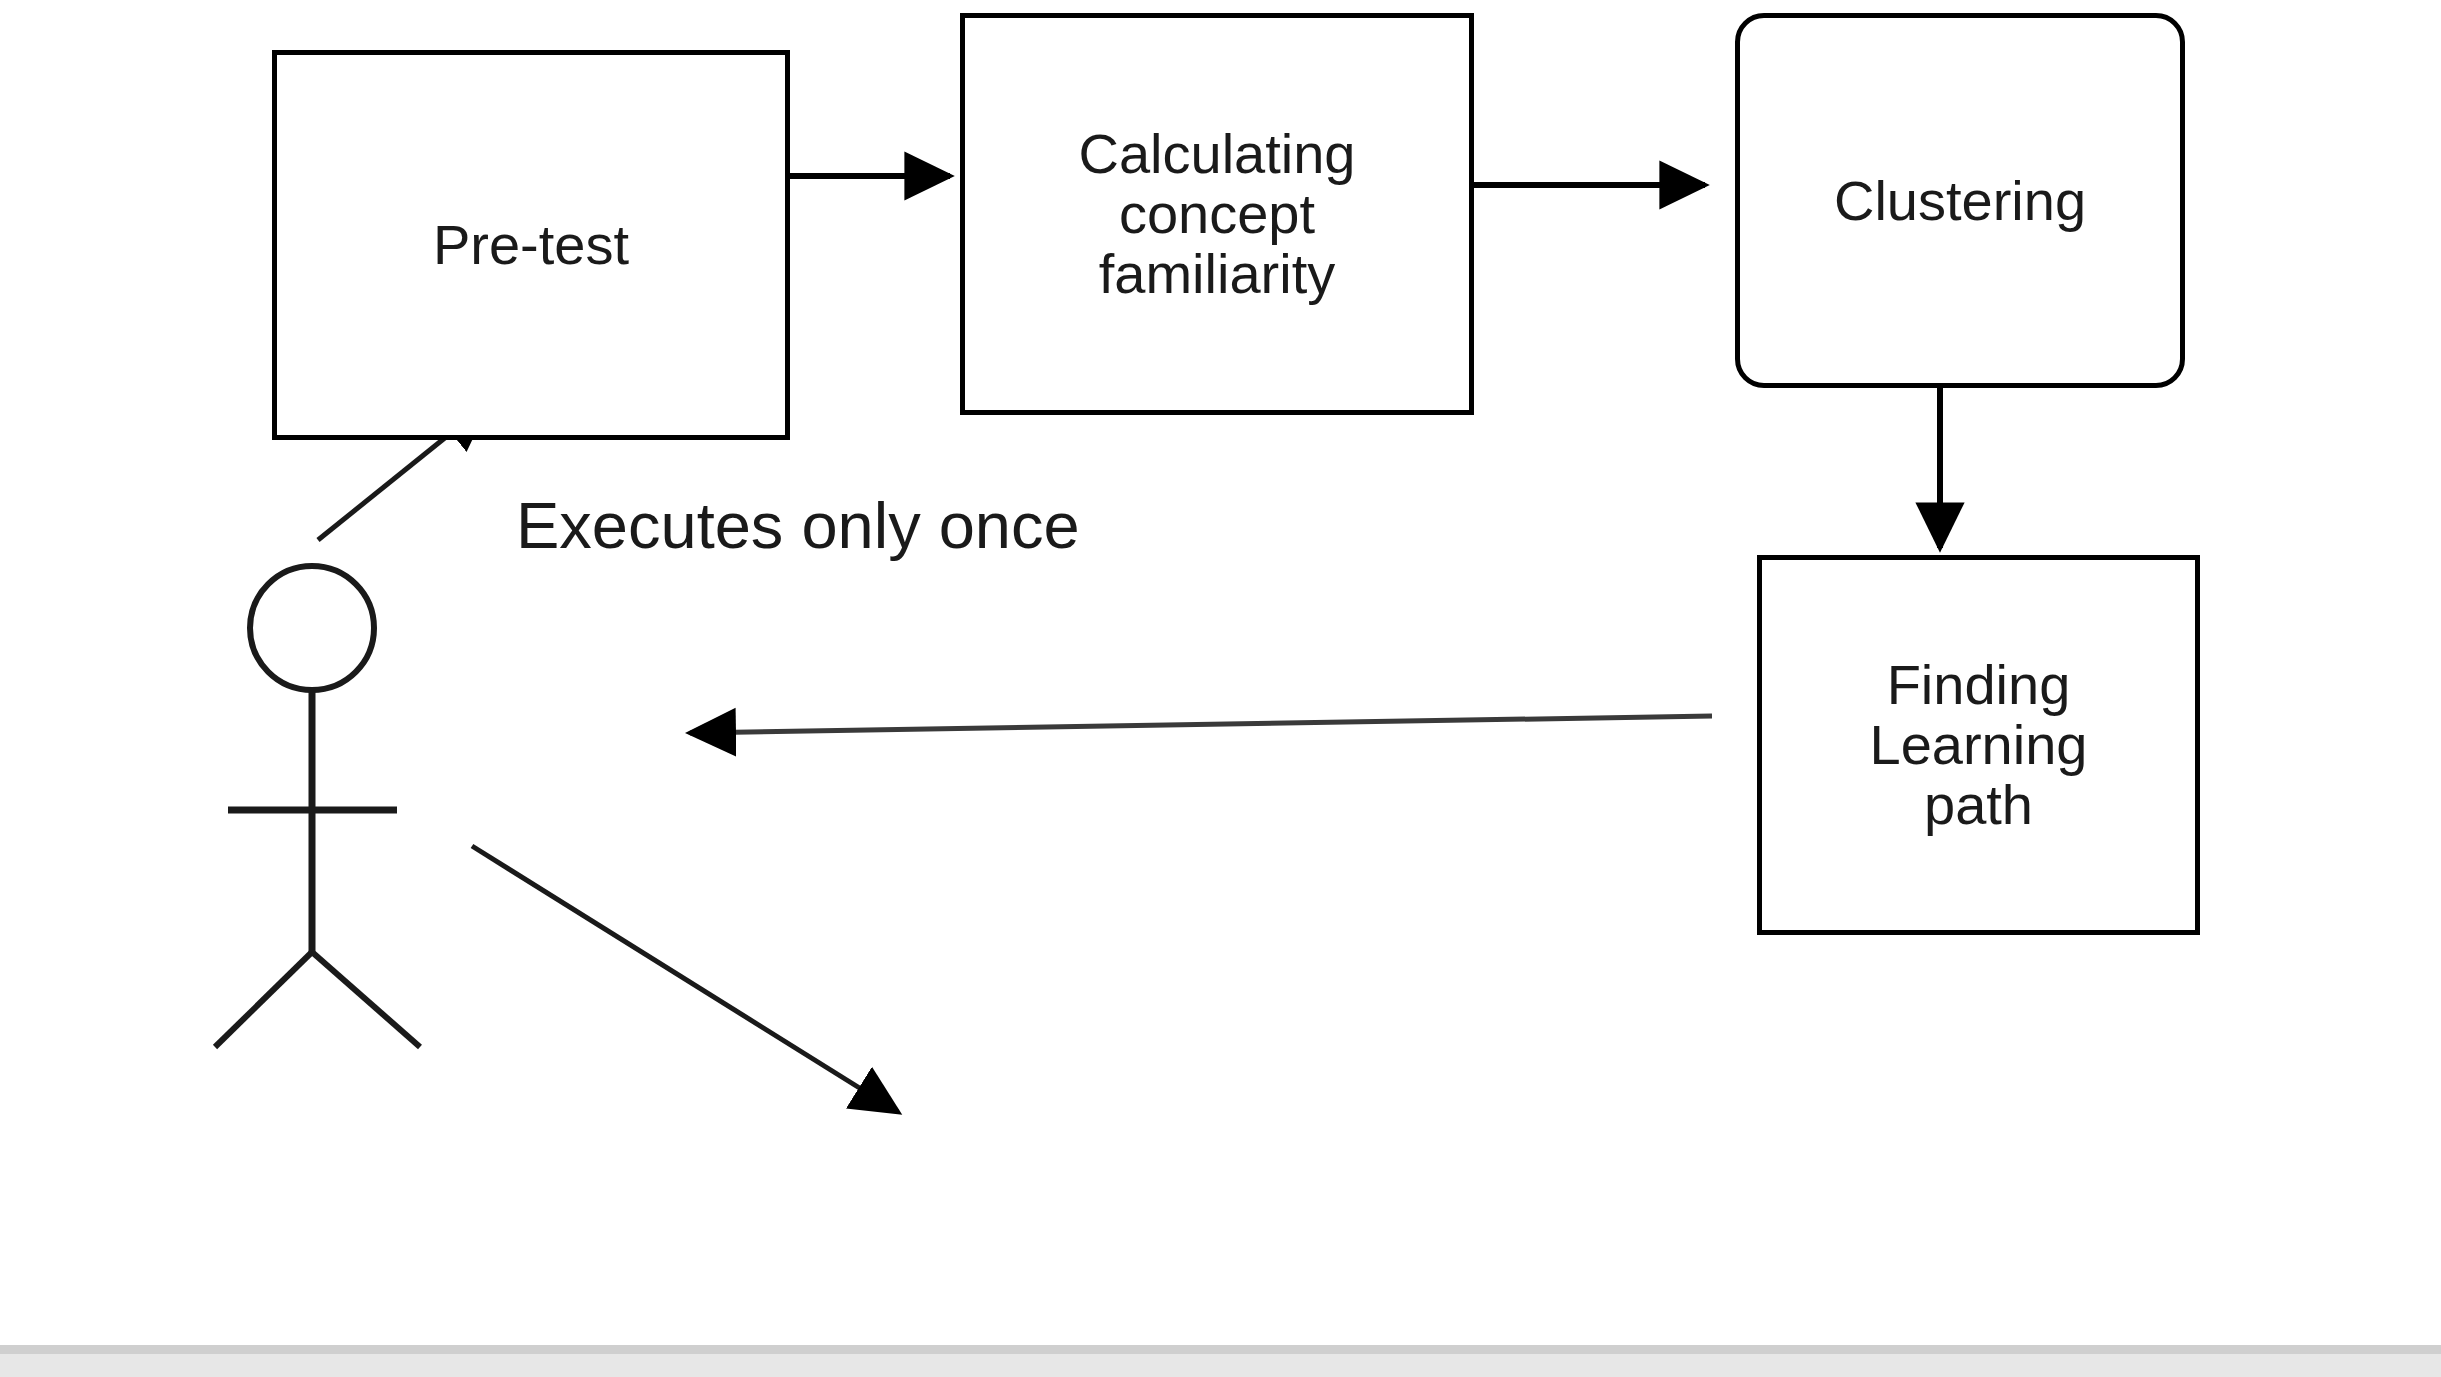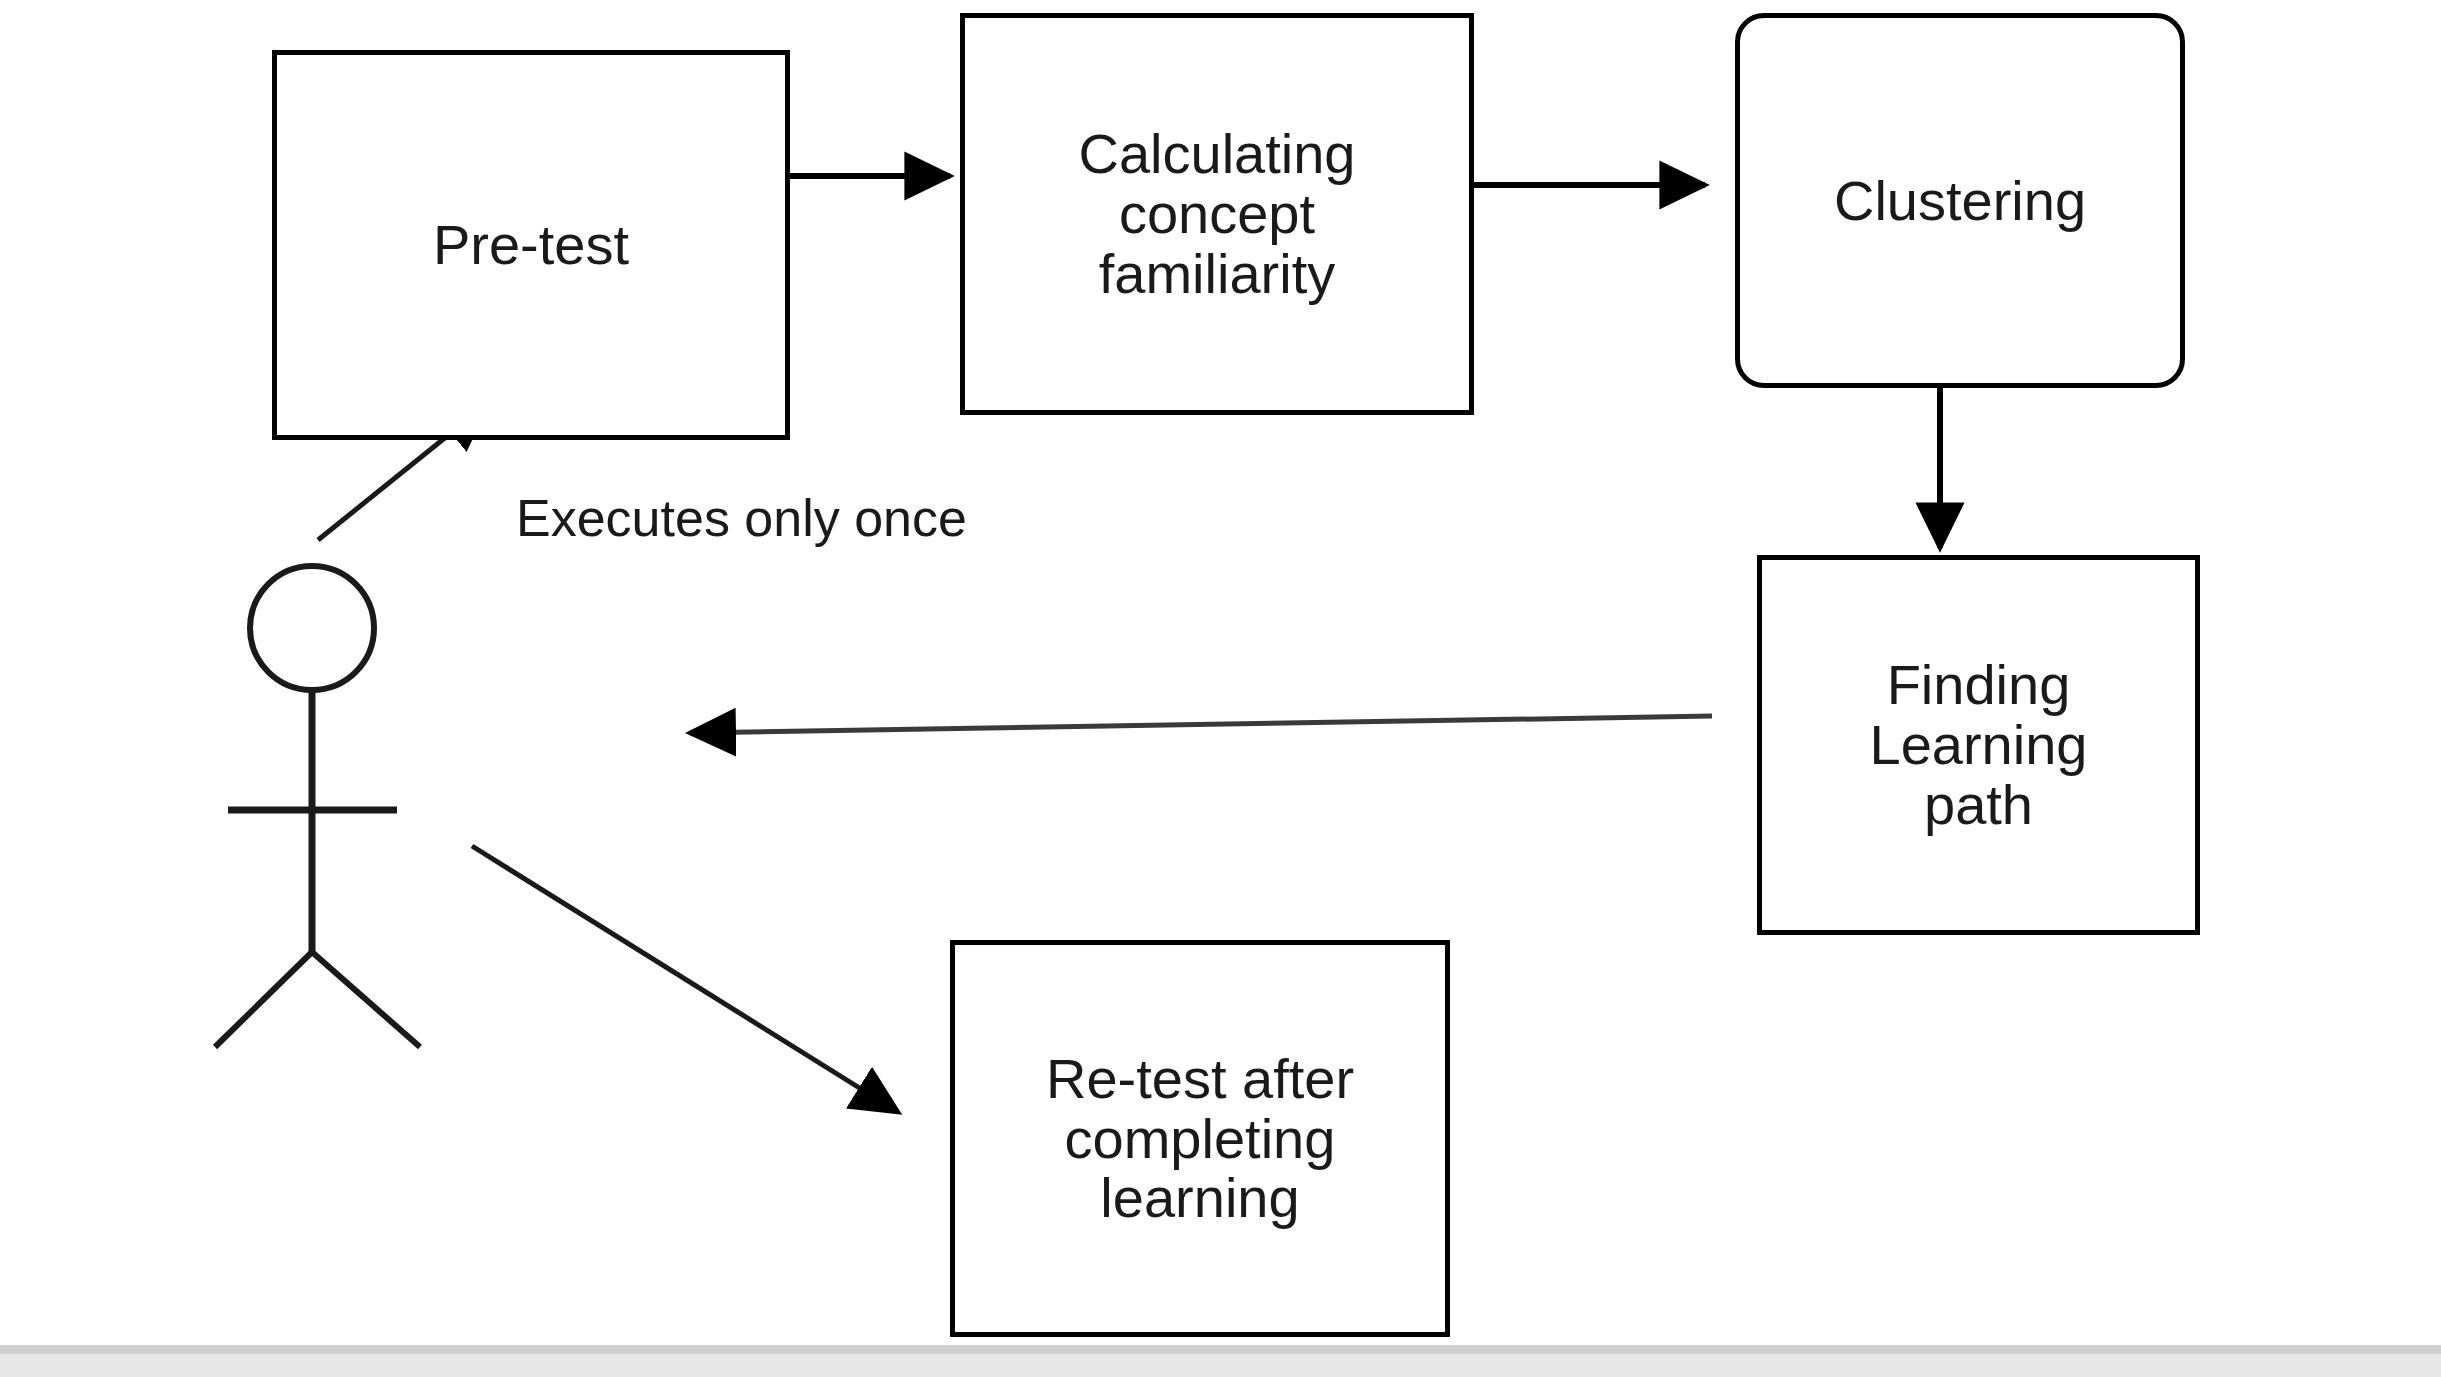--- a/index.html
+++ b/index.html
@@ -40,21 +40,21 @@
     font-size: 56px;
     line-height: 1.07;
     z-index: 3;
     white-space: pre-line;
     padding: 0 14px;
   }
   .edge-label {
     position: absolute;
     color: #1a1a1a;
     font-family: "Liberation Sans", sans-serif;
-    font-size: 52px;
+    font-size: 65px;
     line-height: 1.1;
     white-space: nowrap;
     z-index: 4;
   }
   .footer-bar {
     position: absolute;
     left: 0;
     box-sizing: border-box;
     z-index: 5;
   }
@@ -119,25 +119,20 @@
   <div class="node-box" style="left:1735px; top:13px; width:450px; height:375px;border-radius:29px;">
     <span>Clustering</span>
   </div>
 
   <div class="node-box" style="left:1757px; top:555px; width:443px; height:380px;justify-content:center;">
     <span>Finding
 Learning
 path</span>
   </div>
 
-  <div class="node-box" style="left:950px; top:940px; width:500px; height:397px;">
-    <span>Re-test after
-completing
-learning</span>
-  </div>
 
   <div class="edge-label" style="left:516px; top:490px;">
     <span>Executes only once</span>
   </div>
 
   <div class="actor-hit" style="left:210px; top:560px; width:220px; height:500px;"></div>
 
   <div class="footer-bar footer-bar-top" style="top:1345px; width:2441px; height:9px;"></div>
   <div class="footer-bar footer-bar-body" style="top:1354px; width:2441px; height:23px;"></div>
 

